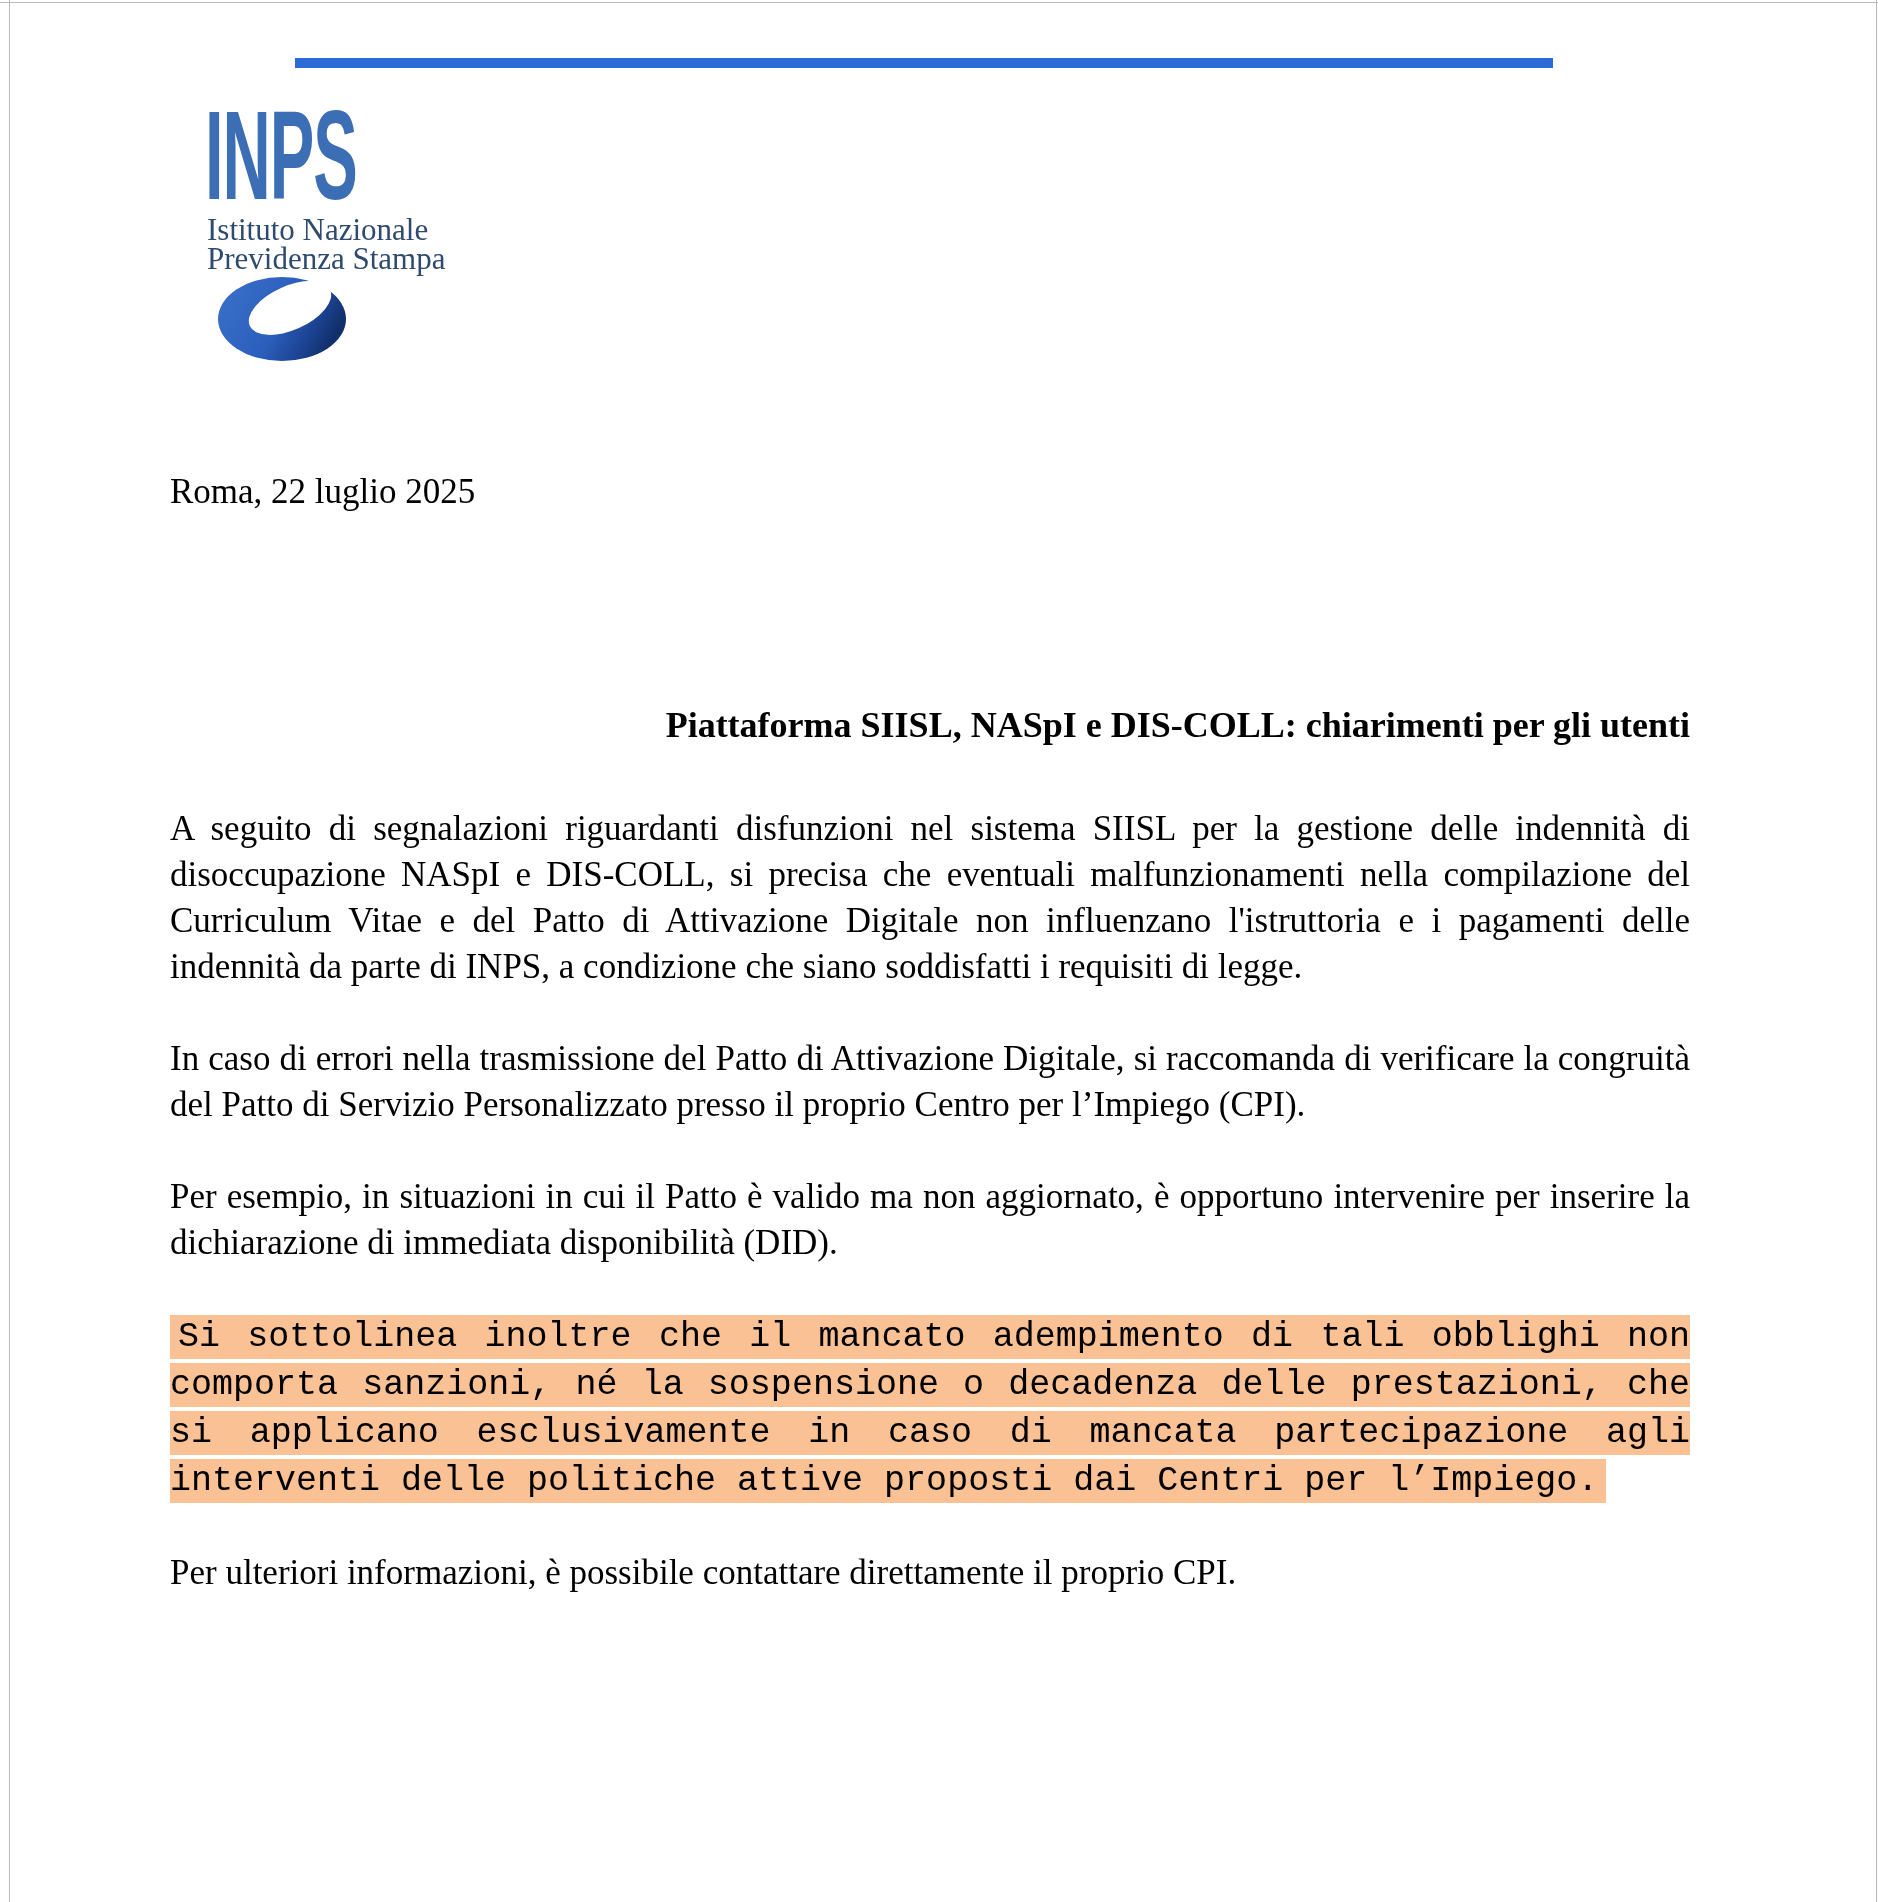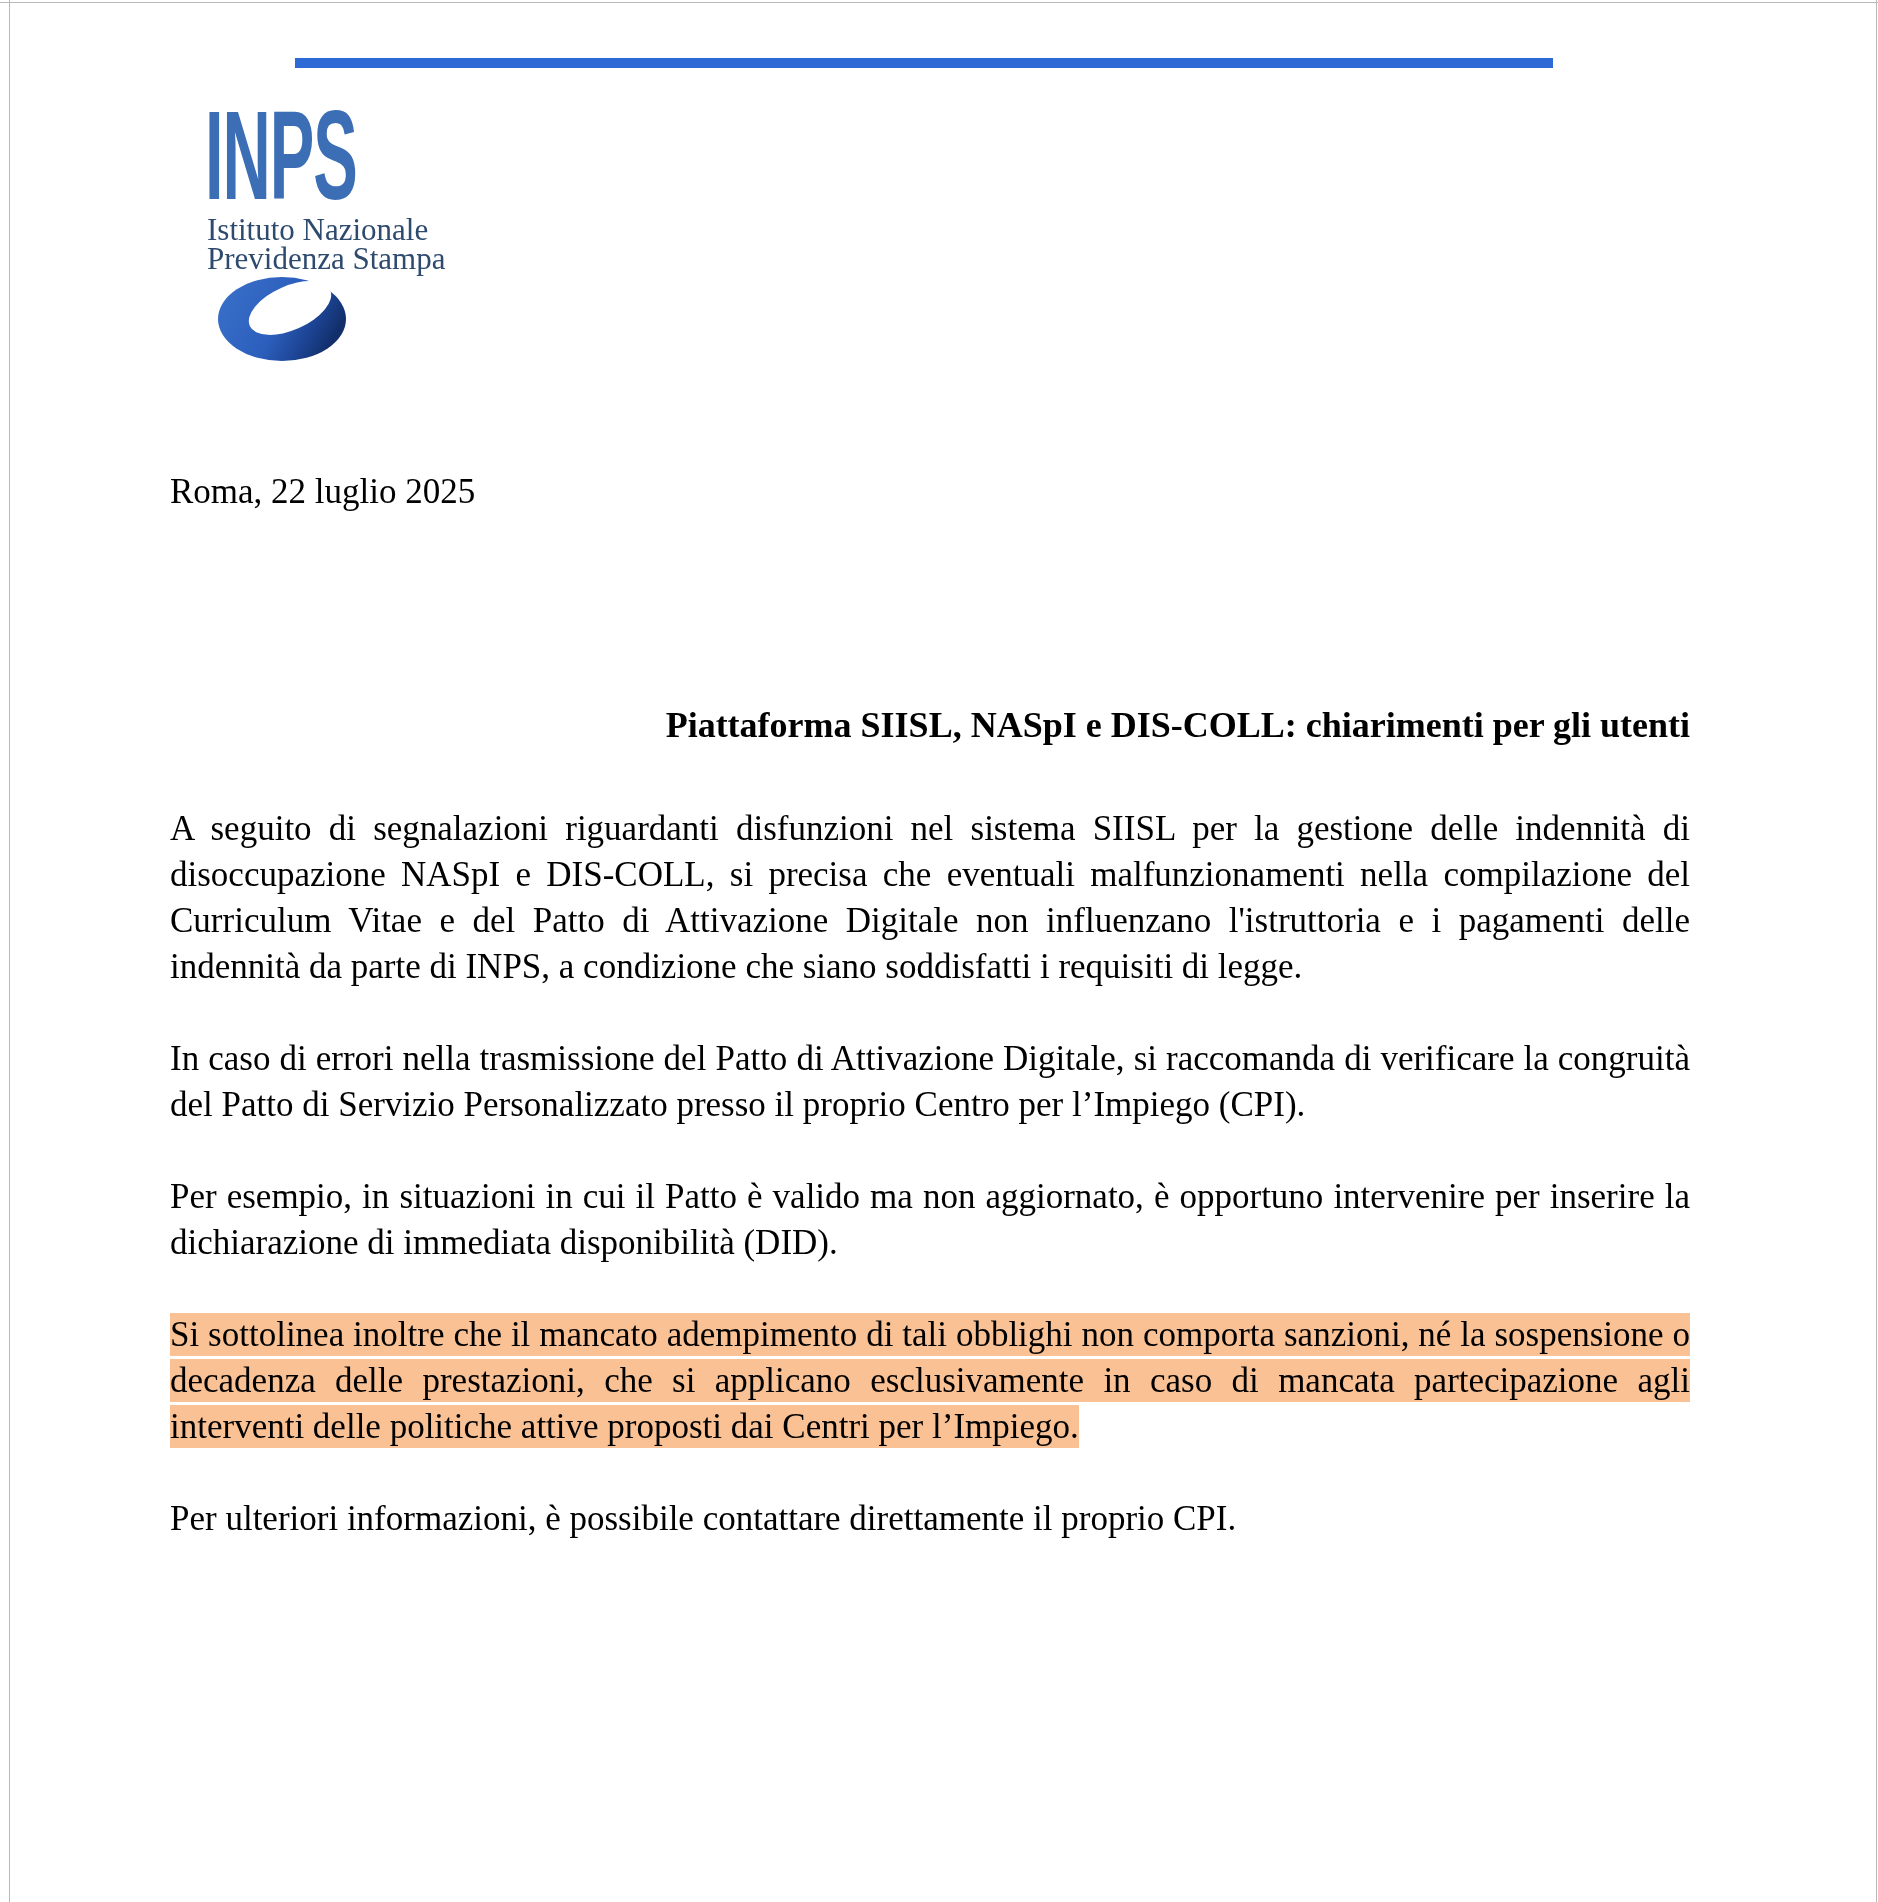--- a/index.html
+++ b/index.html
@@ -74,21 +74,22 @@
     font-size:35px;color:#000;
   }
   .doc-body p{
     margin:0 0 46px 0;
     line-height:46px;
     text-align:justify;
   }
   .doc-body mark{
     background:var(--hl,#f9c194);
     color:#000;
-    padding:2px 0;
+    padding:2px 8px;
+    font-family:Liberation Mono, monospace;
   }
 </style>
 </head>
 <body>
 
 <div class="page">
 
   <div class="edge left"></div>
   <div class="edge top"></div>
   <div class="edge right"></div>

